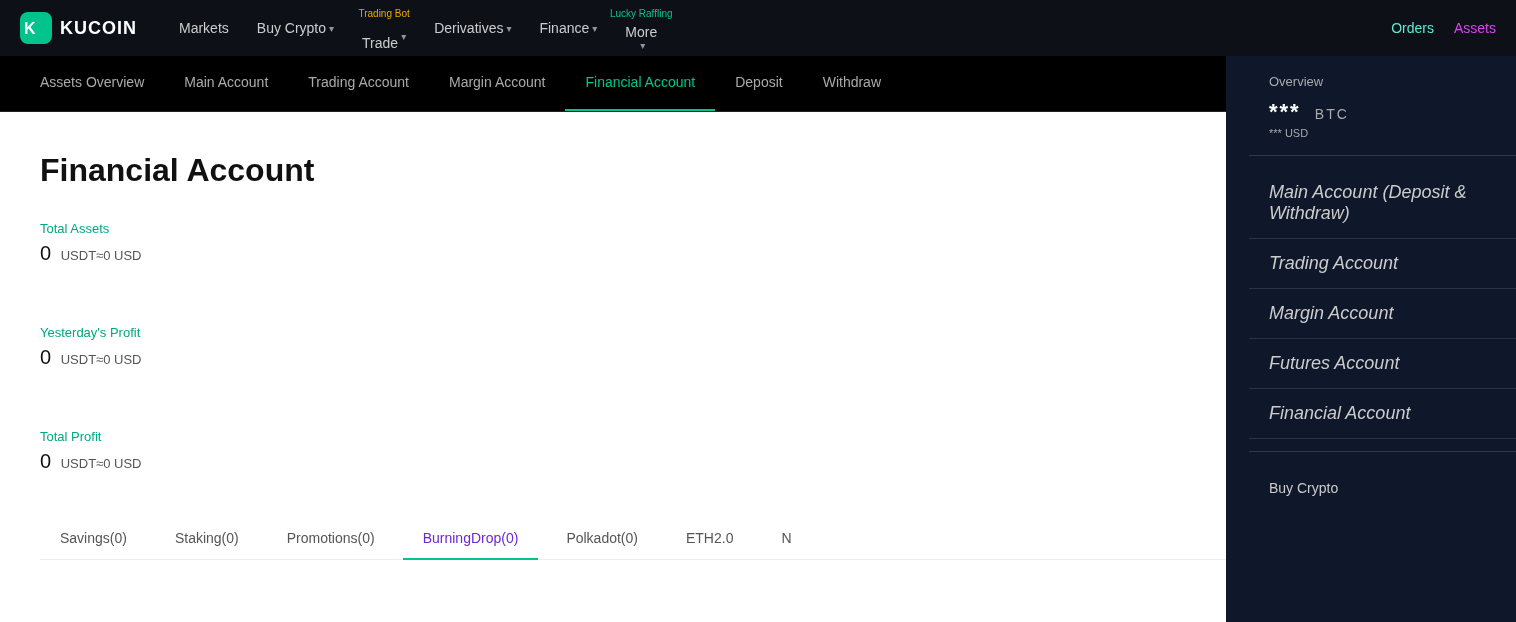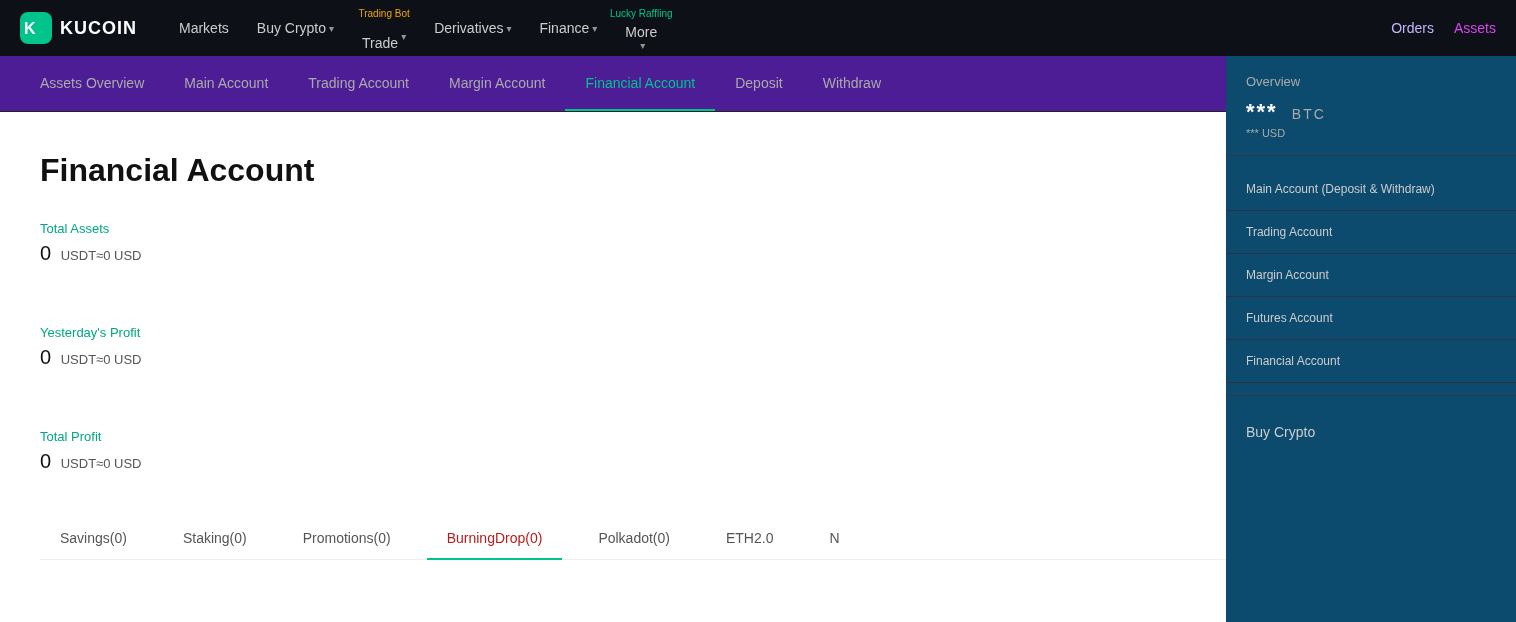--- a/index.html
+++ b/index.html
@@ -63,41 +63,42 @@
     }
     .nav-item-text {
       margin-top: 14px;
     }
     .nav-right {
       display: flex;
       align-items: center;
       gap: 20px;
     }
     .nav-orders {
-      color: #c4b5fd;
+      color: #5eead4;
       font-size: 14px;
       cursor: pointer;
     }
     .nav-assets {
       color: #d946ef;
       font-size: 14px;
       cursor: pointer;
       font-weight: 500;
     }
     .chevron {
       font-size: 10px;
       margin-left: 3px;
       opacity: 0.7;
     }
 
     
     .subnav {
-      background: #4c1d95;
+      background: #000000;
       border-bottom: 1px solid #222;
       display: flex;
+      align-items: center;
       padding: 0 20px;
       height: 56px;
       overflow-x: auto;
     }
     .subnav-item {
       color: #aaa;
       font-size: 14px;
       padding: 0 20px;
       height: 56px;
       display: flex;
@@ -145,48 +146,49 @@
       font-size: 13px;
       color: #555;
       margin-left: 4px;
     }
 
     
     .tabs-row {
       display: flex;
       align-items: center;
       border-bottom: 1px solid #eee;
-      gap: 16px;
+      gap: 8px;
     }
     .tab-item {
       font-size: 14px;
       color: #555;
       padding: 12px 20px;
       cursor: pointer;
       white-space: nowrap;
       border-bottom: 2px solid transparent;
       position: relative;
       bottom: -1px;
     }
     .tab-item.active {
-      color: #b91c1c;
+      color: #6d28d9;
       border-bottom: 2px solid #00c48c;
     }
 
     
     .dropdown-panel {
       position: fixed;
       top: 56px;
       right: 0;
       width: 290px;
-      background: #0c4a6e;
+      background: #0f172a;
       color: #fff;
       z-index: 100;
       height: calc(100vh - 56px);
       overflow-y: auto;
+      padding-left: 23px;
     }
     .dropdown-header {
       padding: 18px 20px 4px;
       font-size: 13px;
       color: #aaa;
     }
     .dropdown-balance {
       padding: 6px 20px 4px;
     }
     .balance-btc {
@@ -200,24 +202,25 @@
       color: #aaa;
       margin-top: 2px;
     }
     .dropdown-divider {
       border: none;
       border-top: 1px solid #2e3847;
       margin: 12px 0;
     }
     .dropdown-menu-item {
       padding: 14px 20px;
-      font-size: 12px;
+      font-size: 18px;
       color: #ccc;
       cursor: pointer;
       border-bottom: 1px solid #2a3340;
+      font-style: italic;
     }
     .dropdown-buy-crypto {
       padding: 16px 20px;
       font-size: 14px;
       color: #ccc;
       cursor: pointer;
     }
   </style>
 </head>
 <body>

